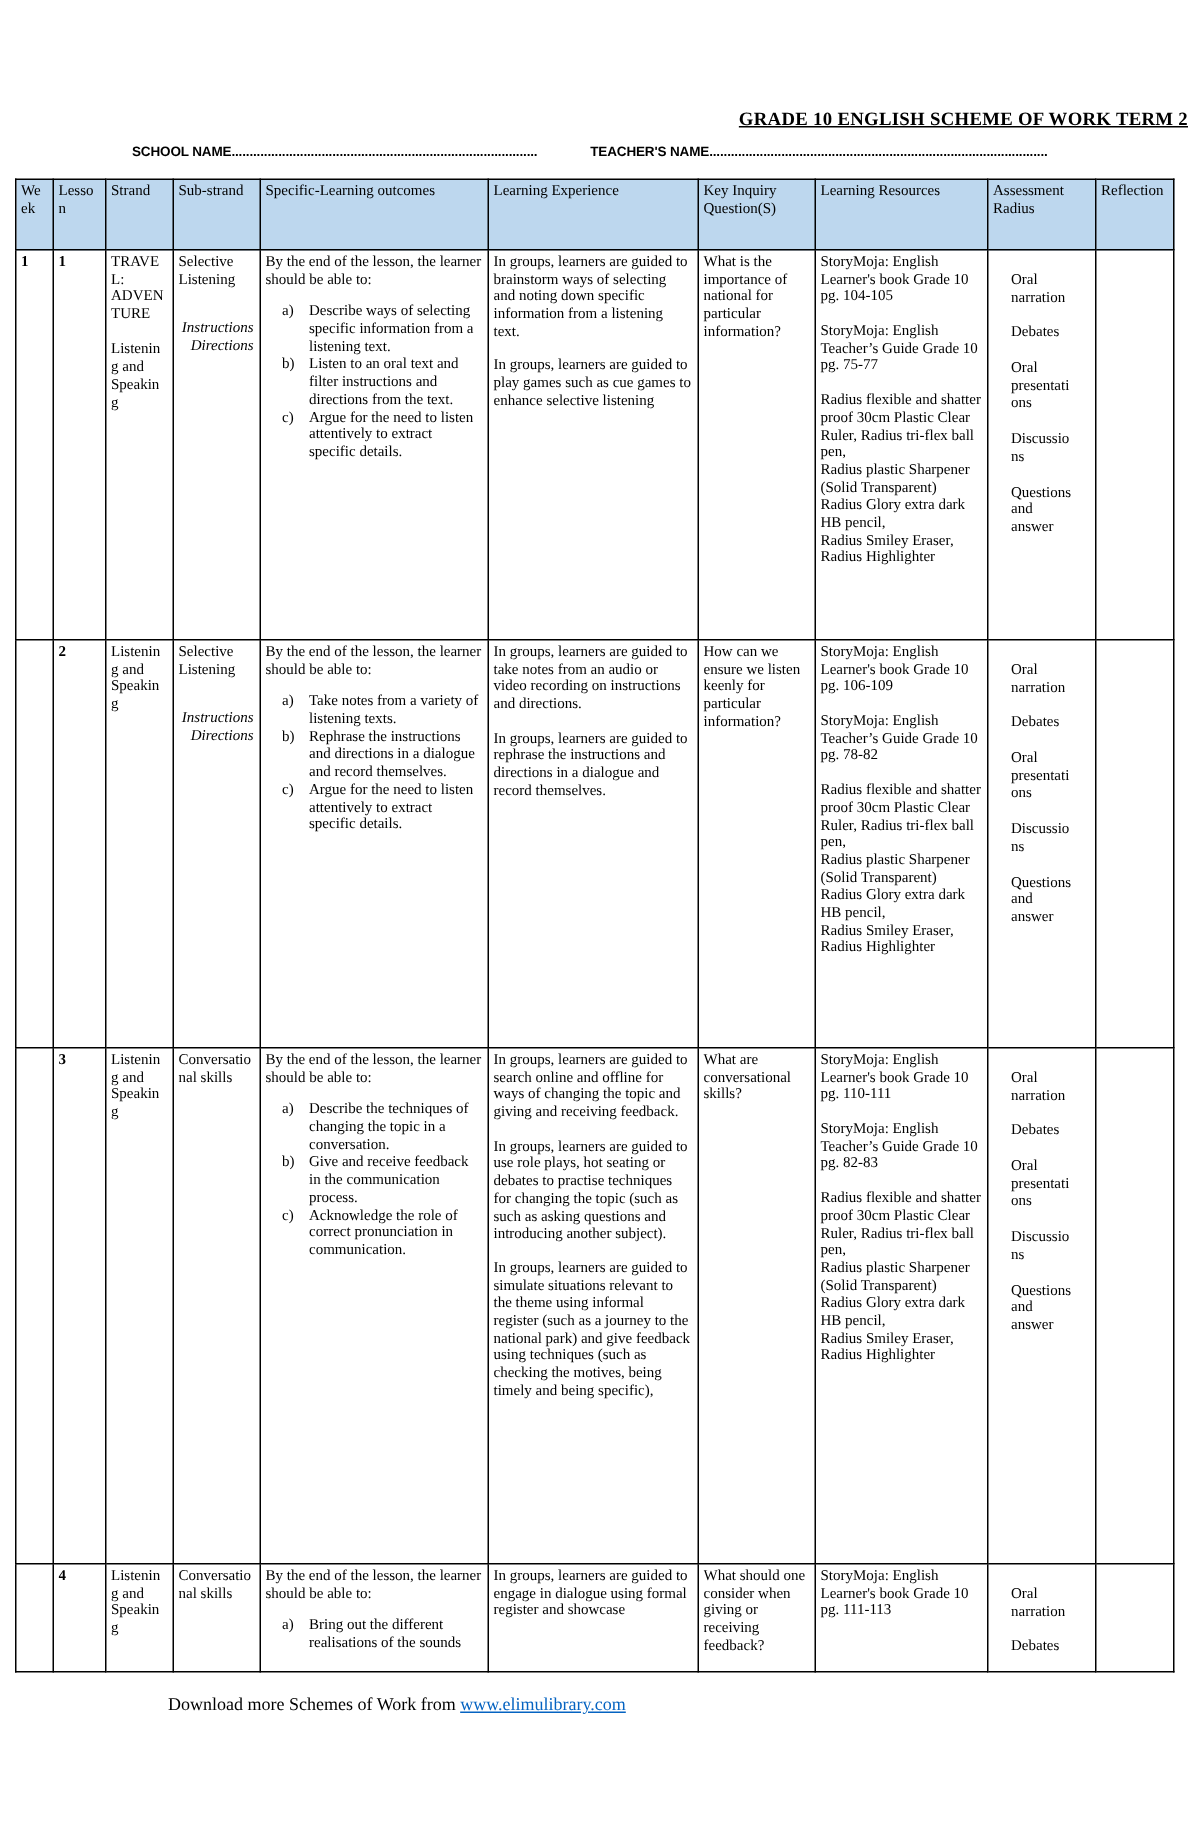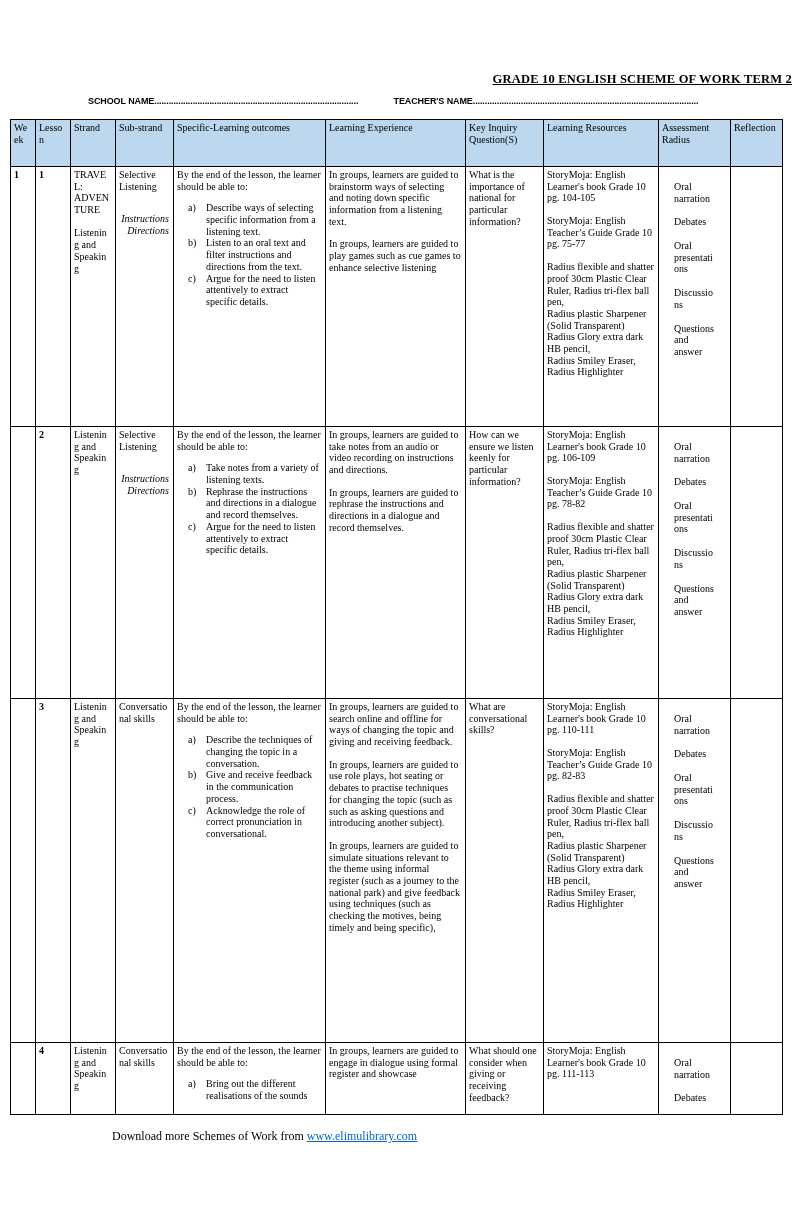--- a/index.html
+++ b/index.html
@@ -264,21 +264,21 @@
               <div class="outcome">
                 <span class="m">a)</span>
                 <span class="pre">Describe the techniques of changing the topic in a conversation.</span>
               </div>
               <div class="outcome">
                 <span class="m">b)</span>
                 <span class="pre">Give and receive feedback in the communication process.</span>
               </div>
               <div class="outcome">
                 <span class="m">c)</span>
-                <span class="pre">Acknowledge the role of correct pronunciation in conversational.</span>
+                <span class="pre">Acknowledge the role of correct pronunciation in communication.</span>
               </div>
             </div>
       </div>
     </td>
     <td>
           <div class="cw paras">
             <p class="pre">In groups, learners are guided to
 search online and offline for ways of changing the topic and giving and receiving feedback.</p>
             <p class="pre">In groups, learners are guided to
 use role plays, hot seating or debates to practise techniques for changing the topic (such as such as asking questions and introducing another subject).</p>

